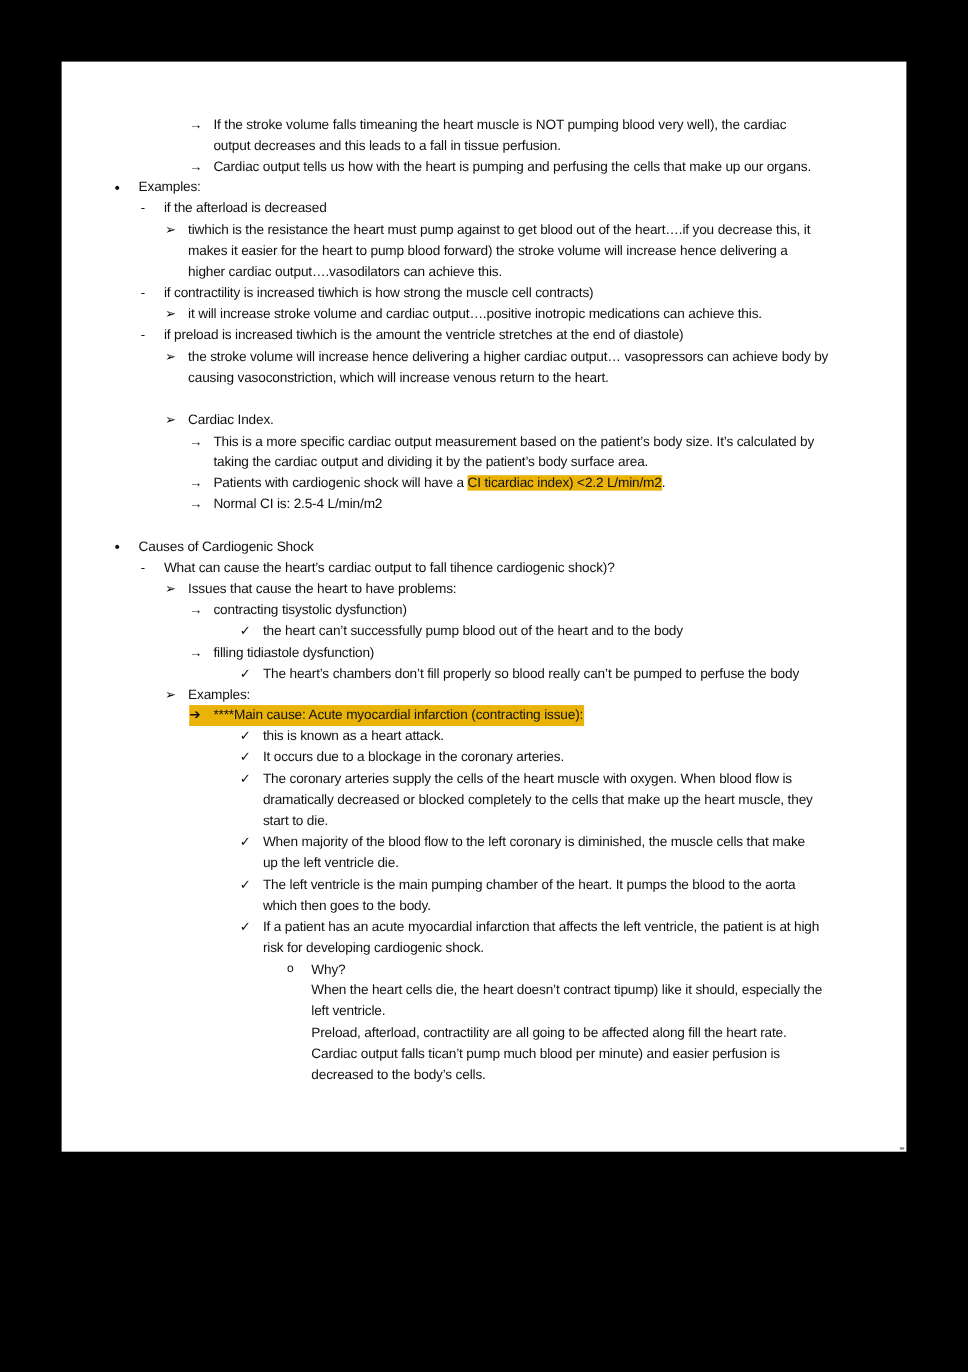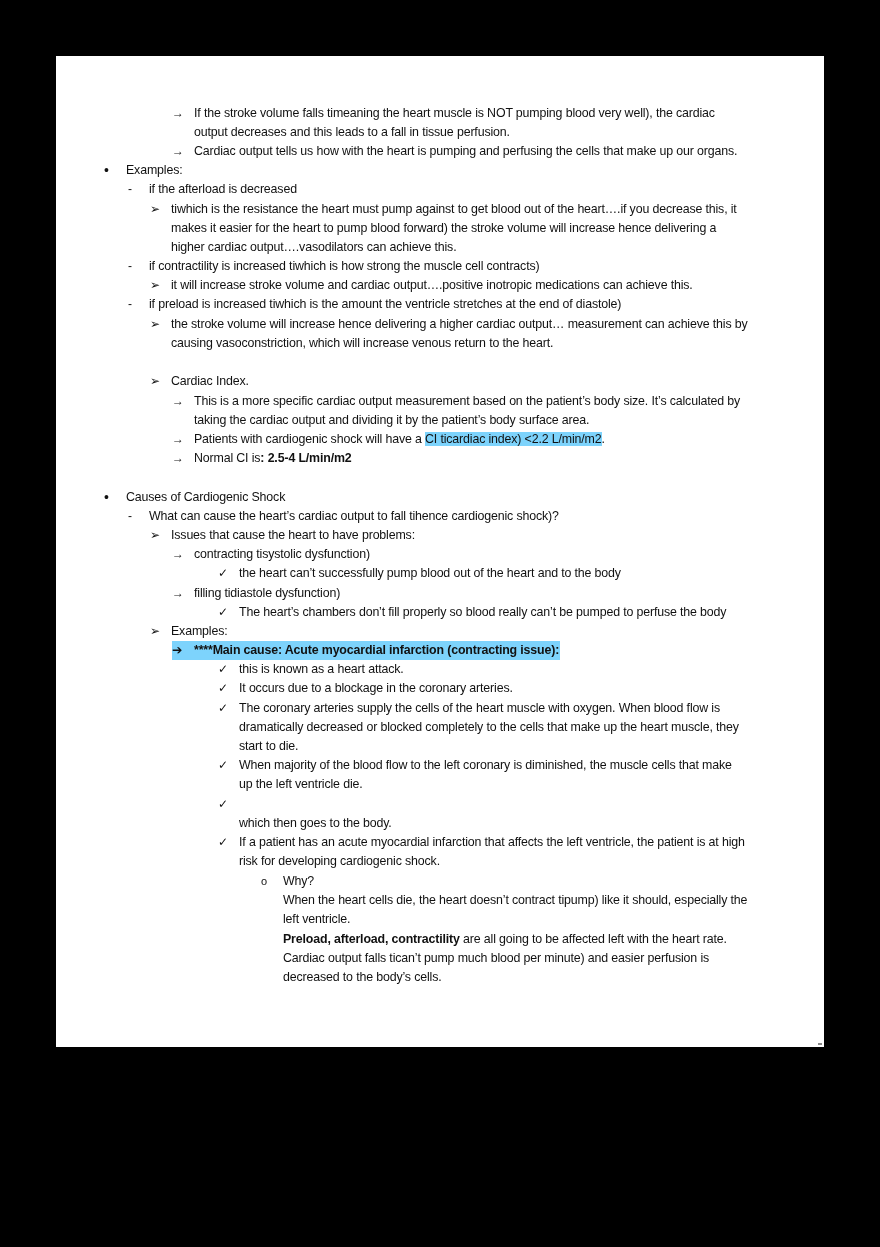--- a/index.html
+++ b/index.html
@@ -24,22 +24,22 @@
       white-space: nowrap;
       letter-spacing: -0.15px;
     }
     .marker {
       position: absolute;
       font-size: 12px;
       line-height: 19.3px;
       color: #111111;
     }
     .bullet { font-size: 14px; }
-    .hl { background: #7dd3fc; }
-    b { font-weight: bold; }
+    .hl { background: #eab308; }
+    b { font-weight: normal; }
     .corner-mark {
       position: absolute; right: 2px; bottom: 2px;
       width: 4px; height: 2px; background: #888;
     }
   </style>
 </head>
 <body>
 
 <div class="page">
 
@@ -64,21 +64,21 @@
   <span class="marker" style="left:72px;top:201px">-</span>
   <span class="line" style="left:93px;top:201px">if contractility is increased tiwhich is how strong the muscle cell contracts)</span>
 
   <span class="marker" style="left:94px;top:220px">➢</span>
   <span class="line" style="left:115px;top:220px">it will increase stroke volume and cardiac output….positive inotropic medications can achieve this.</span>
 
   <span class="marker" style="left:72px;top:239px">-</span>
   <span class="line" style="left:93px;top:239px">if preload is increased tiwhich is the amount the ventricle stretches at the end of diastole)</span>
 
   <span class="marker" style="left:94px;top:259px">➢</span>
-  <span class="line" style="left:115px;top:259px">the stroke volume will increase hence delivering a higher cardiac output… measurement can achieve this by</span>
+  <span class="line" style="left:115px;top:259px">the stroke volume will increase hence delivering a higher cardiac output… vasopressors can achieve body by</span>
   <span class="line" style="left:115px;top:278px">causing vasoconstriction, which will increase venous return to the heart.</span>
 
   <span class="marker" style="left:94px;top:316px">➢</span>
   <span class="line" style="left:115px;top:316px">Cardiac Index.</span>
 
   <span class="marker" style="left:116px;top:336px">→</span>
   <span class="line" style="left:138px;top:336px">This is a more specific cardiac output measurement based on the patient’s body size. It’s calculated by</span>
   <span class="line" style="left:138px;top:355px">taking the cardiac output and dividing it by the patient’s body surface area.</span>
 
   <span class="marker" style="left:116px;top:374px">→</span>
@@ -122,28 +122,29 @@
   <span class="marker" style="left:162px;top:643px">✓</span>
   <span class="line" style="left:183px;top:662px">dramatically decreased or blocked completely to the cells that make up the heart muscle, they</span>
   <span class="line" style="left:183px;top:643px">The coronary arteries supply the cells of the heart muscle with oxygen. When blood flow is</span>
   <span class="line" style="left:183px;top:681px">start to die.</span>
 
   <span class="marker" style="left:162px;top:700px">✓</span>
   <span class="line" style="left:183px;top:700px">When majority of the blood flow to the left coronary is diminished, the muscle cells that make</span>
   <span class="line" style="left:183px;top:719px">up the left ventricle die.</span>
 
   <span class="marker" style="left:162px;top:739px">✓</span>
+  <span class="line" style="left:183px;top:739px">The left ventricle is the main pumping chamber of the heart. It pumps the blood to the aorta</span>
   <span class="line" style="left:183px;top:758px">which then goes to the body.</span>
 
   <span class="marker" style="left:162px;top:777px">✓</span>
   <span class="line" style="left:183px;top:777px">If a patient has an acute myocardial infarction that affects the left ventricle, the patient is at high</span>
   <span class="line" style="left:183px;top:796px">risk for developing cardiogenic shock.</span>
 
   <span class="marker" style="left:205px;top:816px;font-size:11px">o</span>
   <span class="line" style="left:227px;top:816px">Why?</span>
   <span class="line" style="left:227px;top:835px">When the heart cells die, the heart doesn’t contract tipump) like it should, especially the</span>
   <span class="line" style="left:227px;top:854px">left ventricle.</span>
-  <span class="line" style="left:227px;top:874px"><b>Preload, afterload, contractility</b><span> are all going to be affected left with the heart rate.</span></span>
+  <span class="line" style="left:227px;top:874px"><b>Preload, afterload, contractility</b><span> are all going to be affected along fill the heart rate.</span></span>
   <span class="line" style="left:227px;top:893px">Cardiac output falls tican’t pump much blood per minute) and easier perfusion is</span>
   <span class="line" style="left:227px;top:912px">decreased to the body’s cells.</span>
 
   <div class="corner-mark"></div>
 </div>
 
 </body></html>

